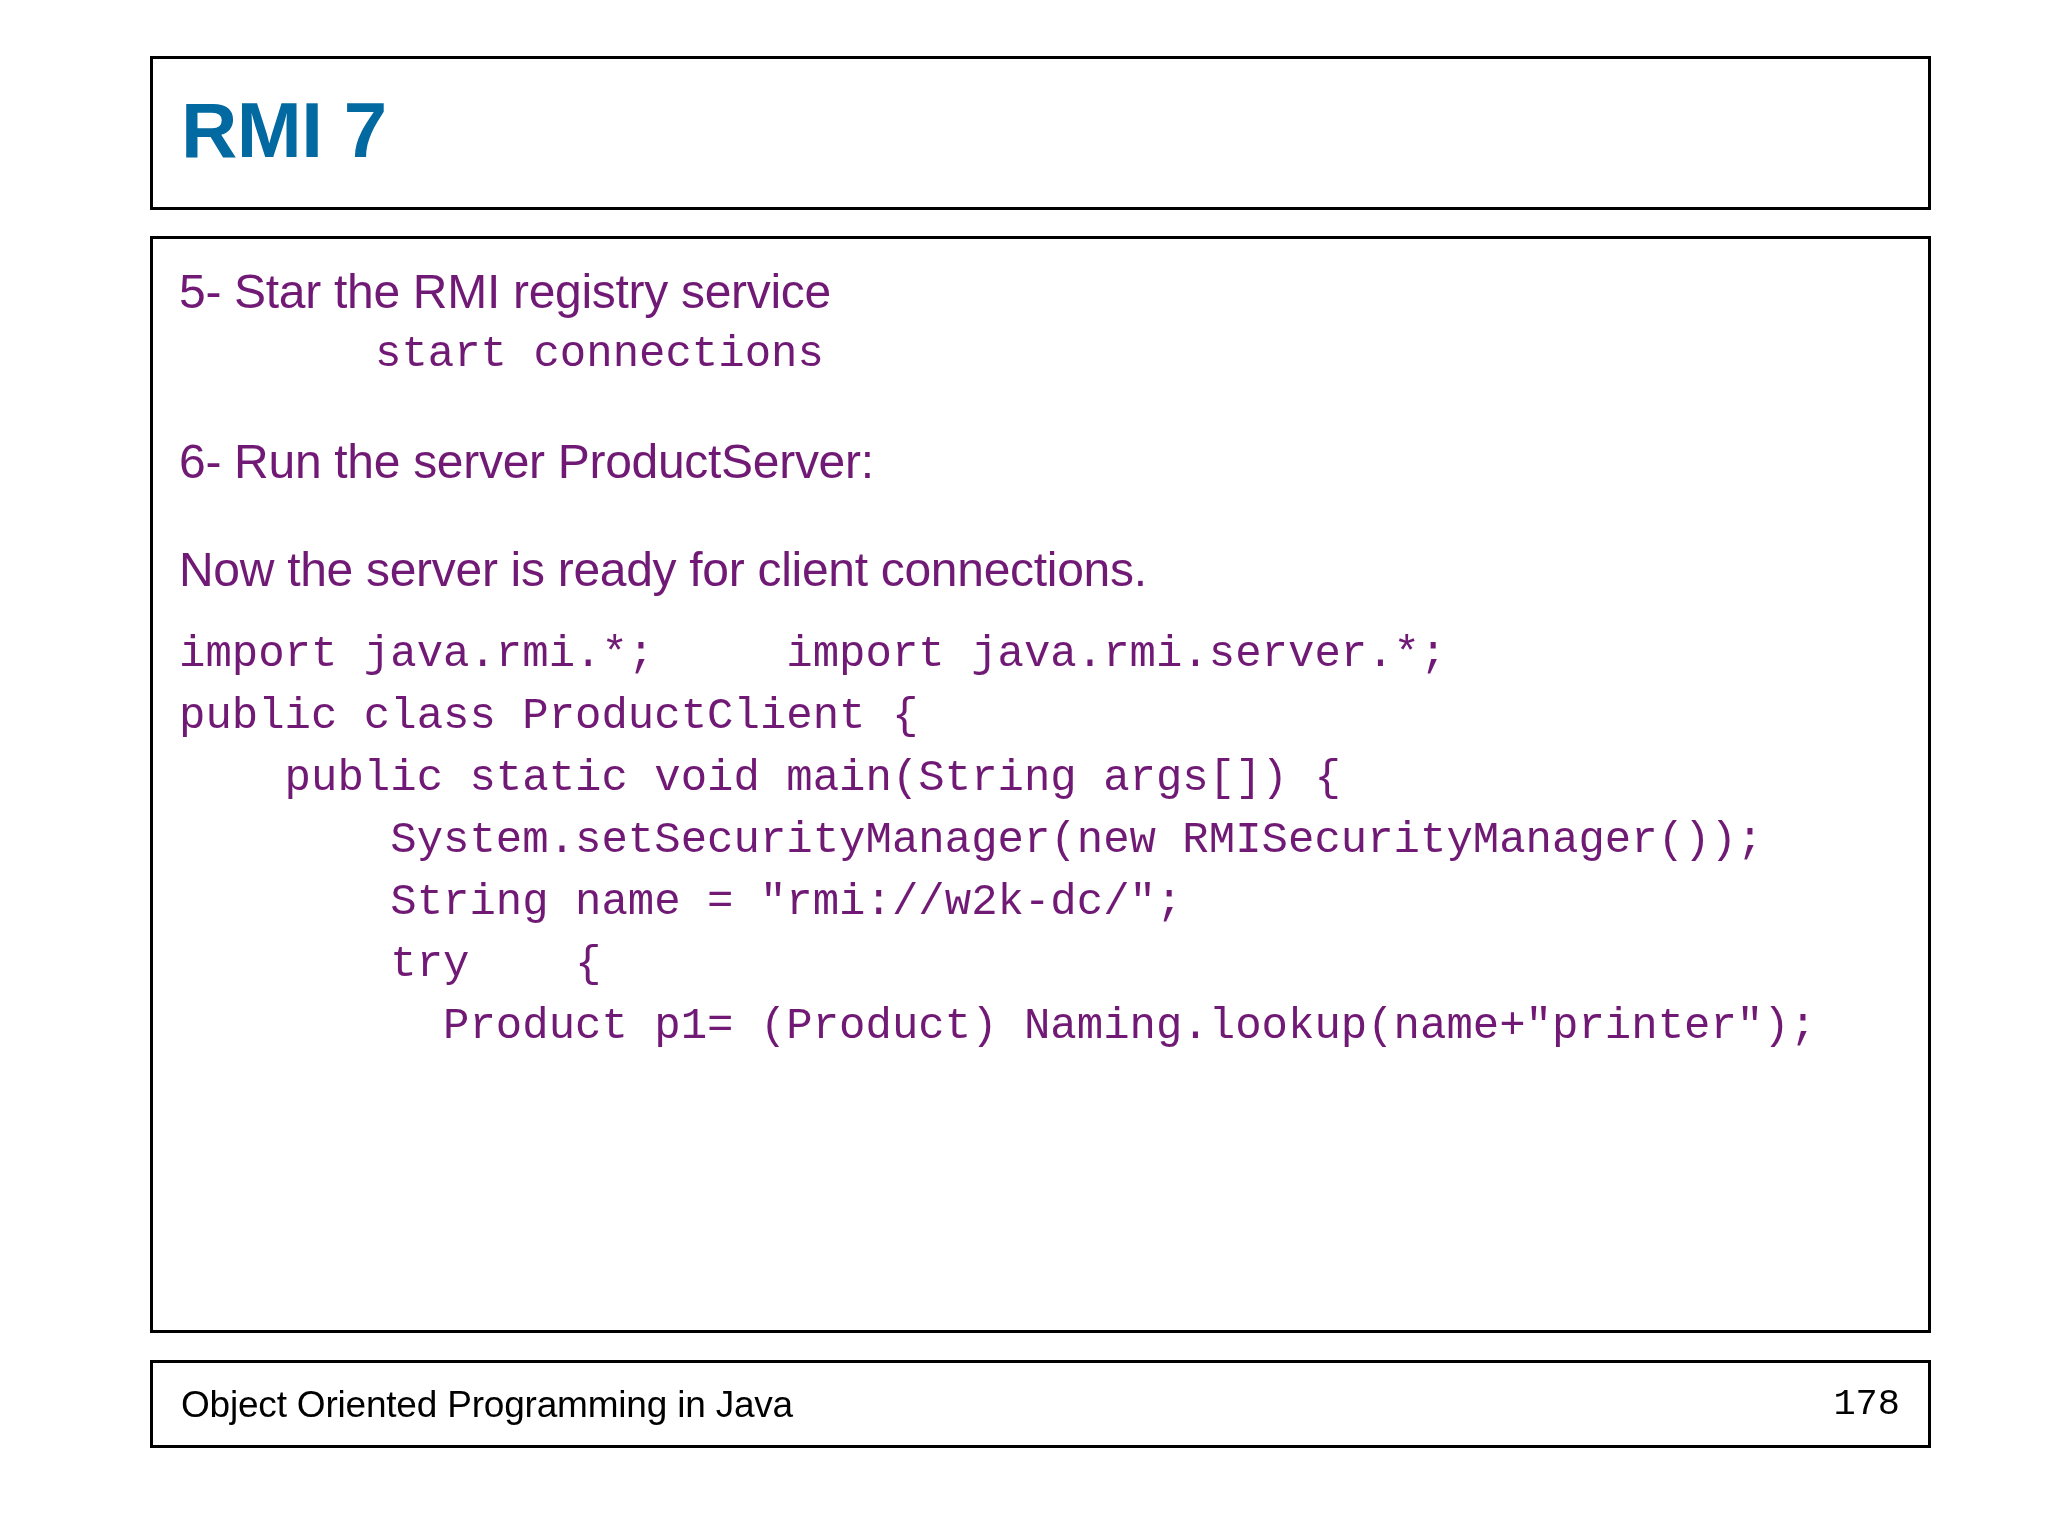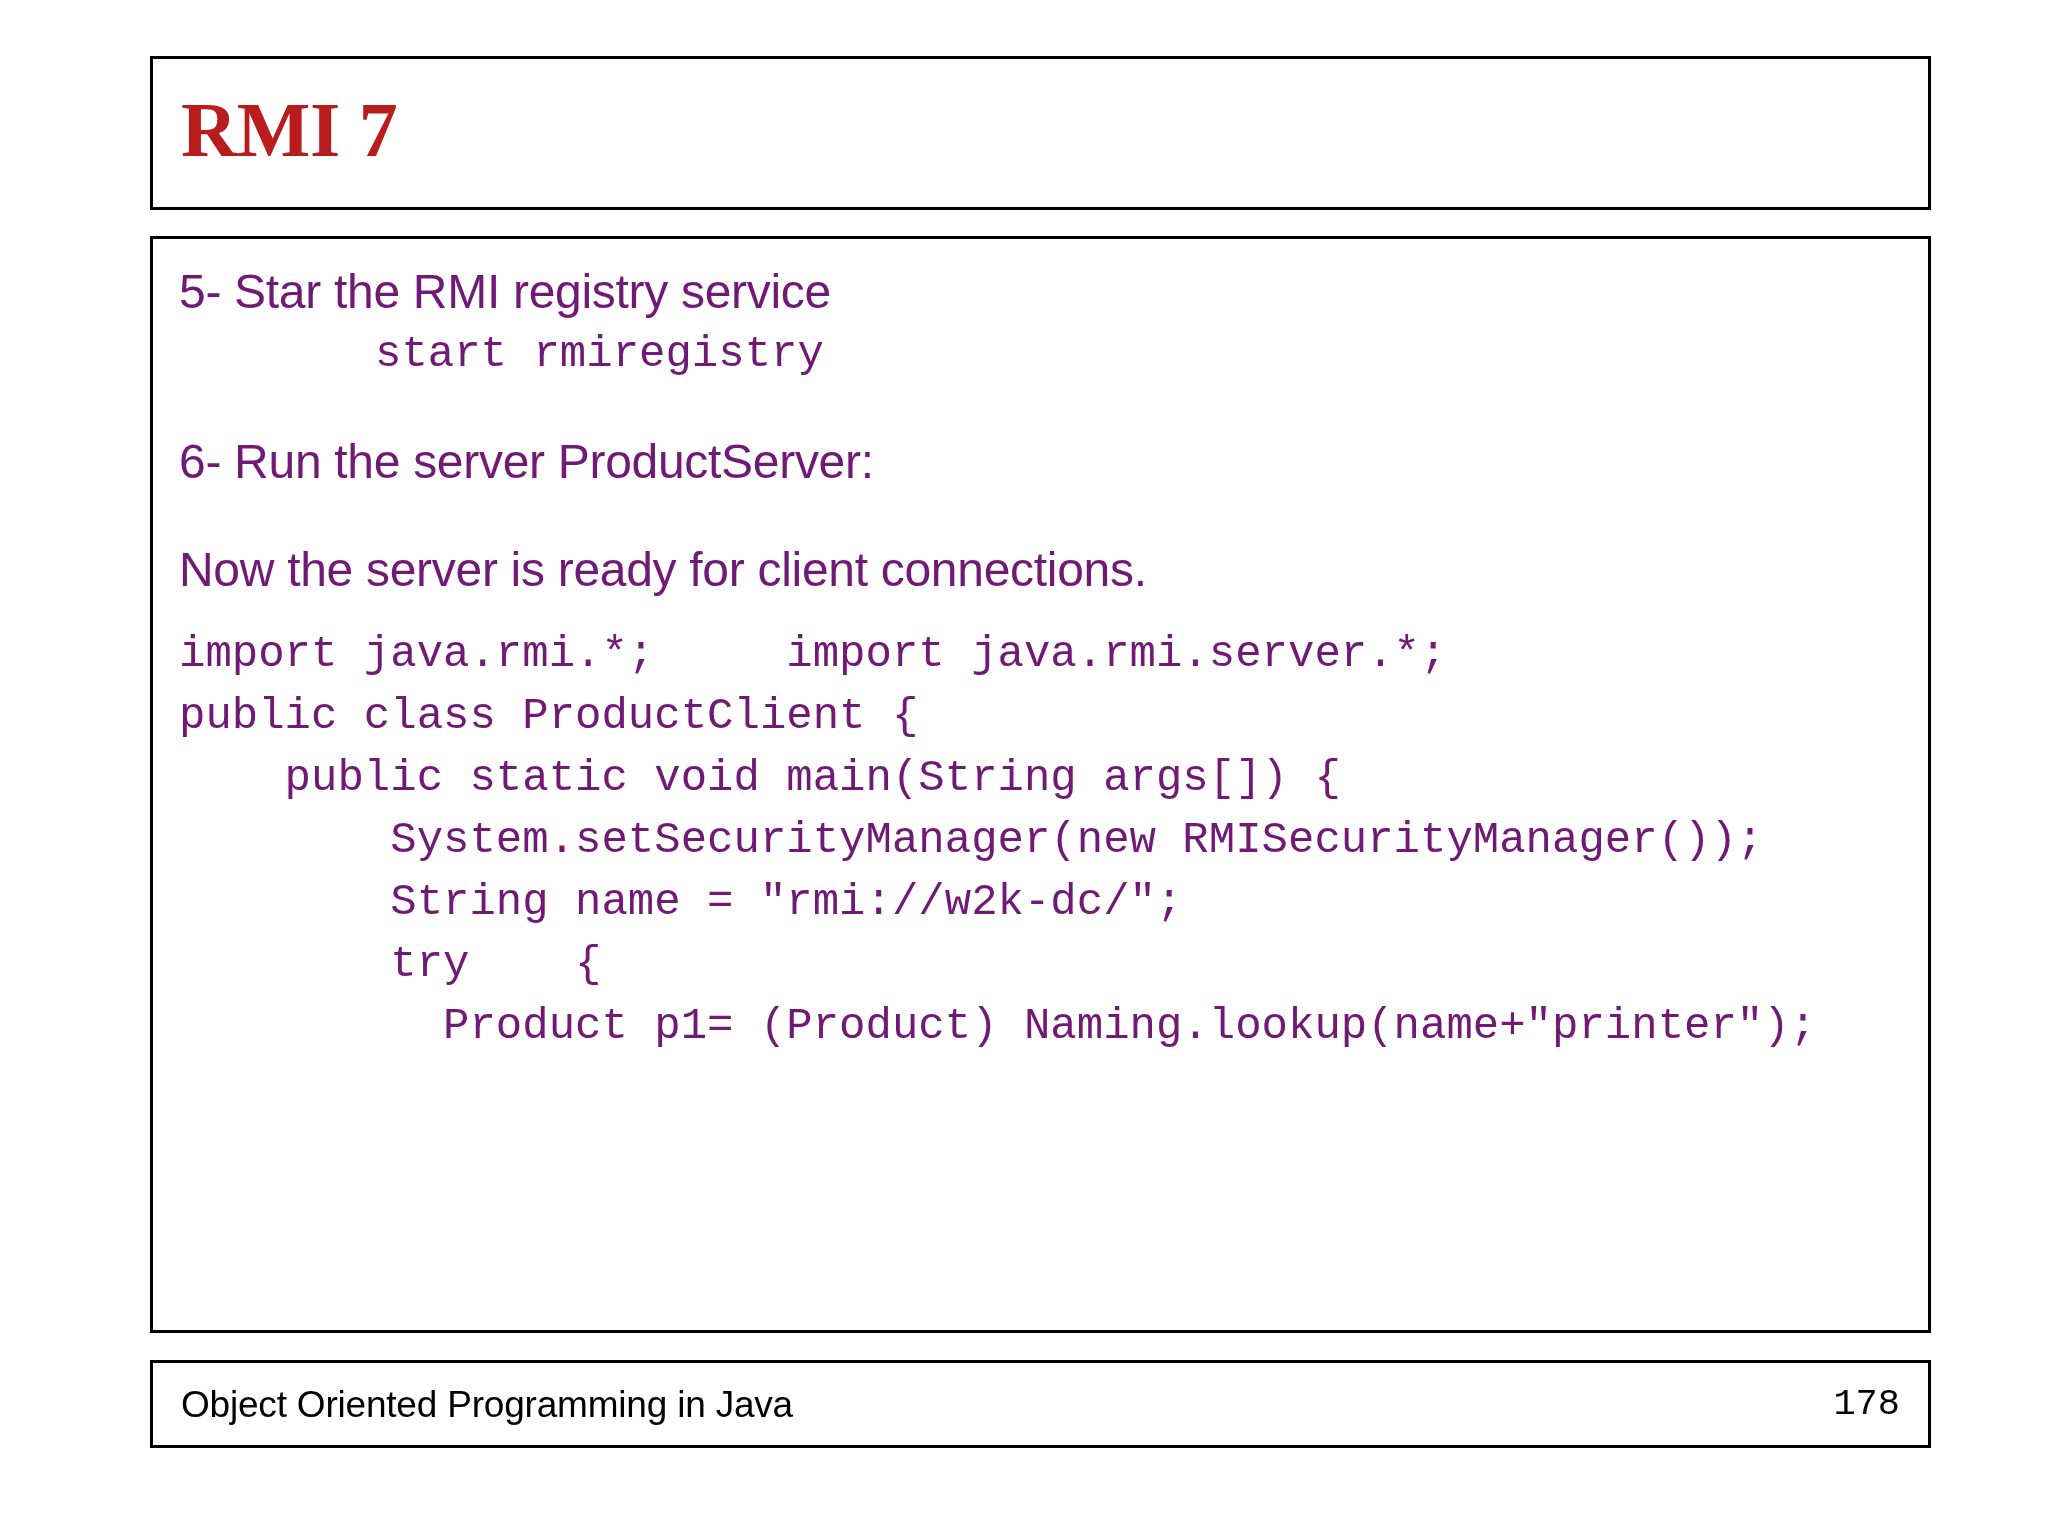--- a/index.html
+++ b/index.html
@@ -29,28 +29,28 @@
     left: 150px;
     top: 56px;
     width: 1781px;
     height: 154px;
     border: 3px solid #000000;
     box-sizing: border-box;
     display: flex;
     align-items: center;
   }
   .title-text {
-    font-family: Liberation Serif, serif;
+    font-family: Liberation Sans, sans-serif;
     font-weight: bold;
     font-size: 78px;
     line-height: 1;
     letter-spacing: -0.5px;
     padding-left: 28px;
     padding-bottom: 6px;
-    color: #b91c1c;
+    color: #0369a1;
     white-space: nowrap;
   }
 
   
   .body-box {
     position: absolute;
     left: 150px;
     top: 236px;
     width: 1781px;
     height: 1097px;
@@ -117,21 +117,21 @@
 
 <div class="slide">
 
   <div class="title-box">
     <div class="title-text">RMI 7</div>
   </div>
 
   <div class="body-box">
 
     <div class="line prose">5- Star the RMI registry service</div>
-    <div class="line code indent-code">start rmiregistry</div>
+    <div class="line code indent-code">start connections</div>
 
     <div class="spacer-md"></div>
 
     <div class="line prose">6- Run the server ProductServer:</div>
 
     <div class="spacer-md"></div>
 
     <div class="line prose">Now the server is ready for client connections.</div>
 
     <div class="spacer-sm"></div>

